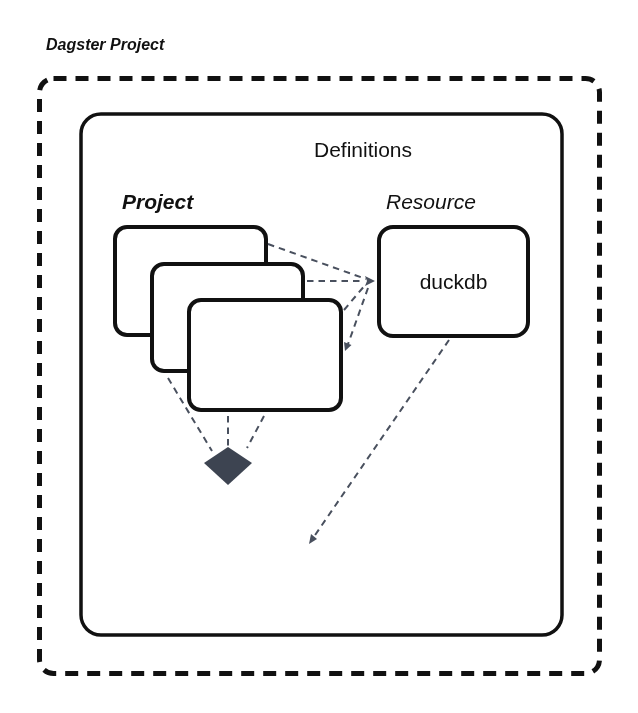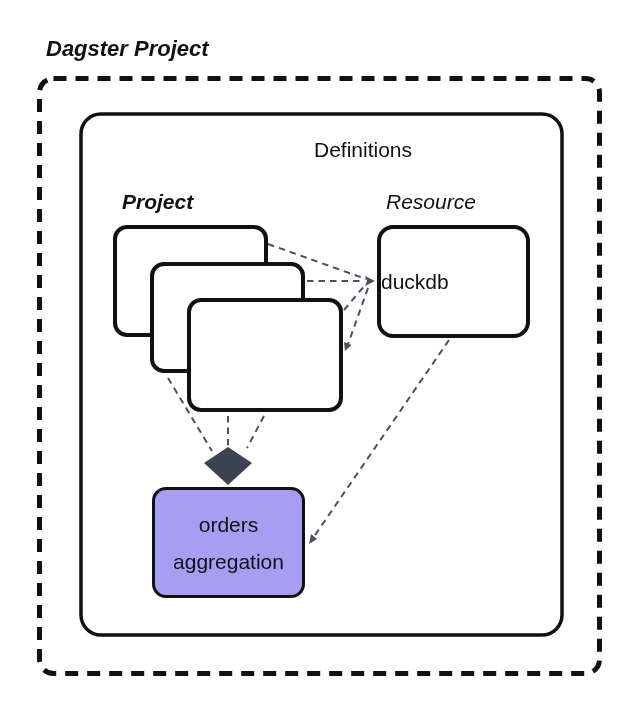--- a/index.html
+++ b/index.html
@@ -8,34 +8,34 @@
     --arrowhead:#3d4451;
     --border:#111111;
     --background:#ffffff;
   }
   html,body{margin:0;padding:0;background:var(--background);}
   .canvas{
     position:relative;width:638px;height:713px;background:var(--background);
     font-family:"Liberation Sans",sans-serif;color:#111;overflow:hidden;
   }
   .lbl{position:absolute;white-space:nowrap;}
-  .title{left:46px;top:36px;font-size:22px;font-style:italic;font-weight:600;}
+  .title{left:46px;top:36px;font-size:16px;font-style:italic;font-weight:600;}
   .definitions{left:81px;top:138px;width:564px;text-align:center;font-size:21px;font-weight:500;}
   .assets{left:122px;top:190px;font-size:21px;font-style:italic;font-weight:600;}
   .resource{left:386px;top:190px;font-size:21px;font-style:italic;font-weight:400;}
   .node{
     position:absolute;background:#fff;border:4px solid var(--border);
     border-radius:14px;box-sizing:border-box;
   }
   .card1{left:113px;top:225px;width:155px;height:112px;}
   .card2{left:150px;top:262px;width:155px;height:111px;}
   .card3{left:187px;top:298px;width:156px;height:114px;}
   .duckdb{
     left:377px;top:225px;width:153px;height:113px;border-radius:16px;
-    display:flex;align-items:center;
+    display:flex;align-items:center;justify-content:center;
     font-size:21px;font-weight:400;
   }
   .orders{
     left:152px;top:487px;width:153px;height:111px;border-width:3.5px;
     background:var(--asset-node-fill);
     display:flex;align-items:center;justify-content:center;text-align:center;
     font-size:21px;line-height:37px;white-space:pre-line;
   }
   svg.layer{position:absolute;left:0;top:0;pointer-events:none;}
   .boundary{fill:none;stroke:var(--border);stroke-width:5;}
@@ -60,24 +60,20 @@
   <div class="lbl resource">Resource</div>
 
   <div class="node card1"></div>
   <div class="node card2"></div>
   <div class="node card3"></div>
 
   <div class="node duckdb">
     <span>duckdb</span>
   </div>
 
-  <div class="node orders">
-    <span>orders
-aggregation</span>
-  </div>
 
   <svg class="layer" width="638" height="713">
     <line class="conn" x1="268" y1="244" x2="366" y2="279"></line>
     <line class="conn" x1="307" y1="281" x2="364" y2="281"></line>
     <line class="conn" x1="344" y1="310" x2="366" y2="284"></line>
     <line class="conn" x1="368" y1="288" x2="347" y2="347"></line>
     <line class="conn" x1="168" y1="378" x2="212" y2="451"></line>
     <line class="conn" x1="228" y1="416" x2="228" y2="447"></line>
     <line class="conn" x1="264" y1="416" x2="247" y2="448"></line>
     <line class="conn" x1="449" y1="340" x2="311" y2="541"></line>

